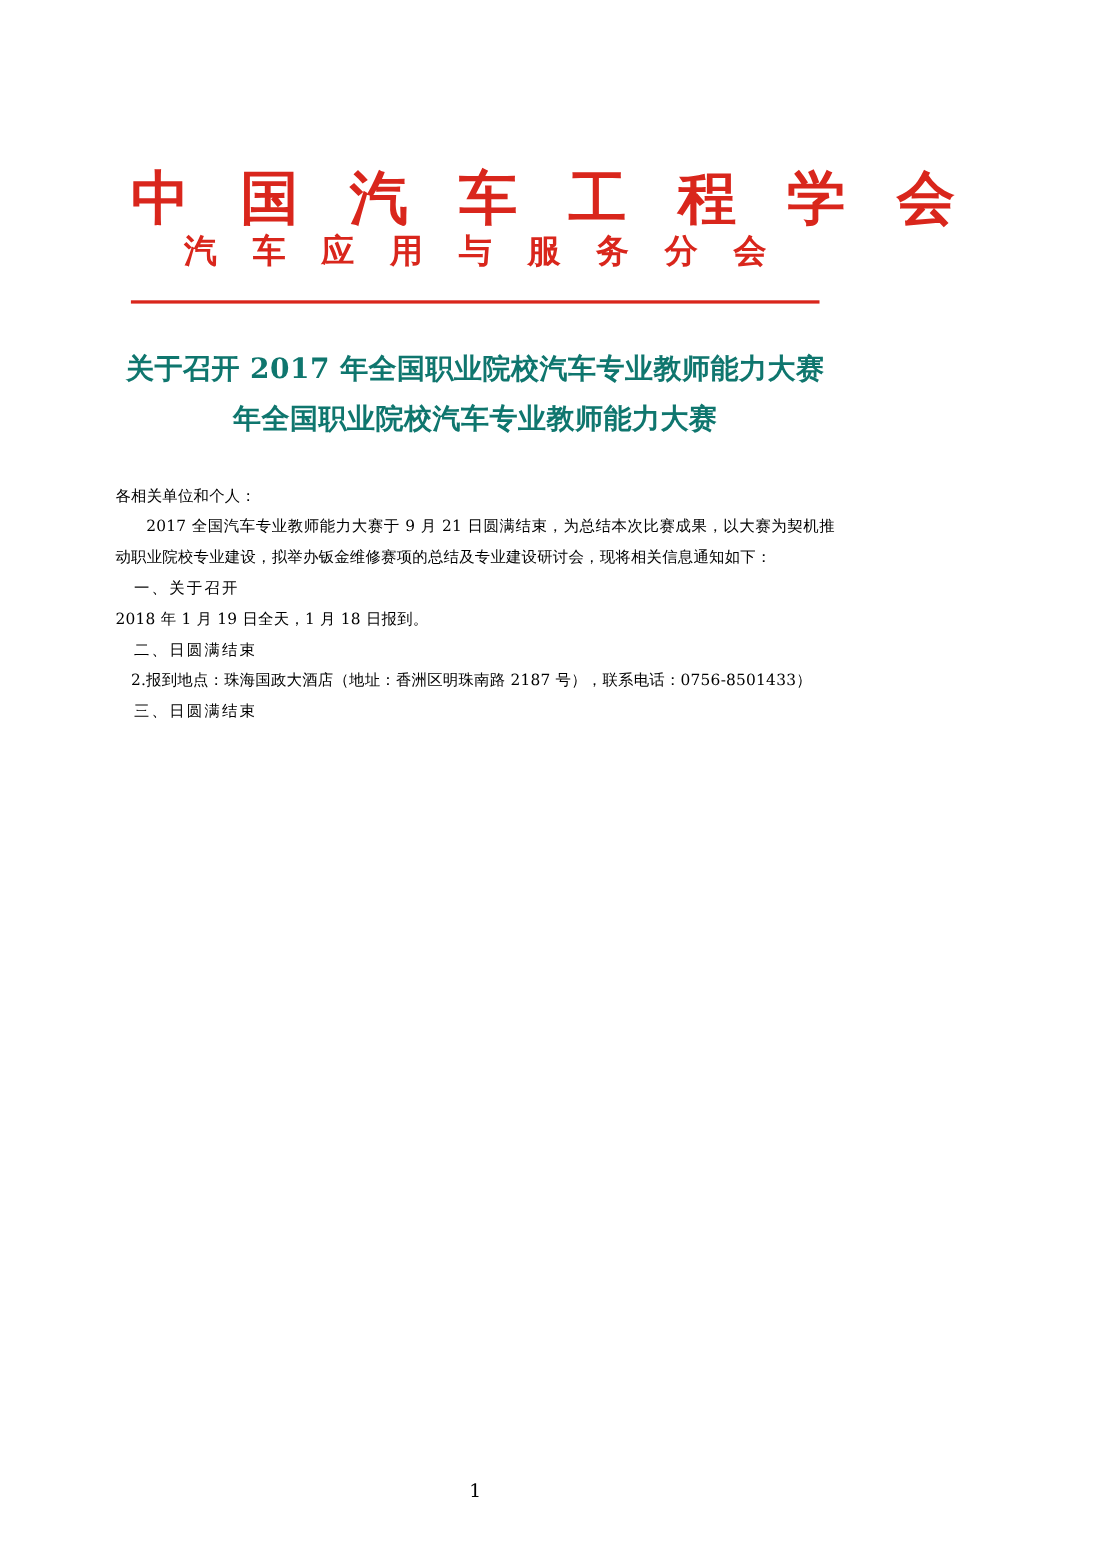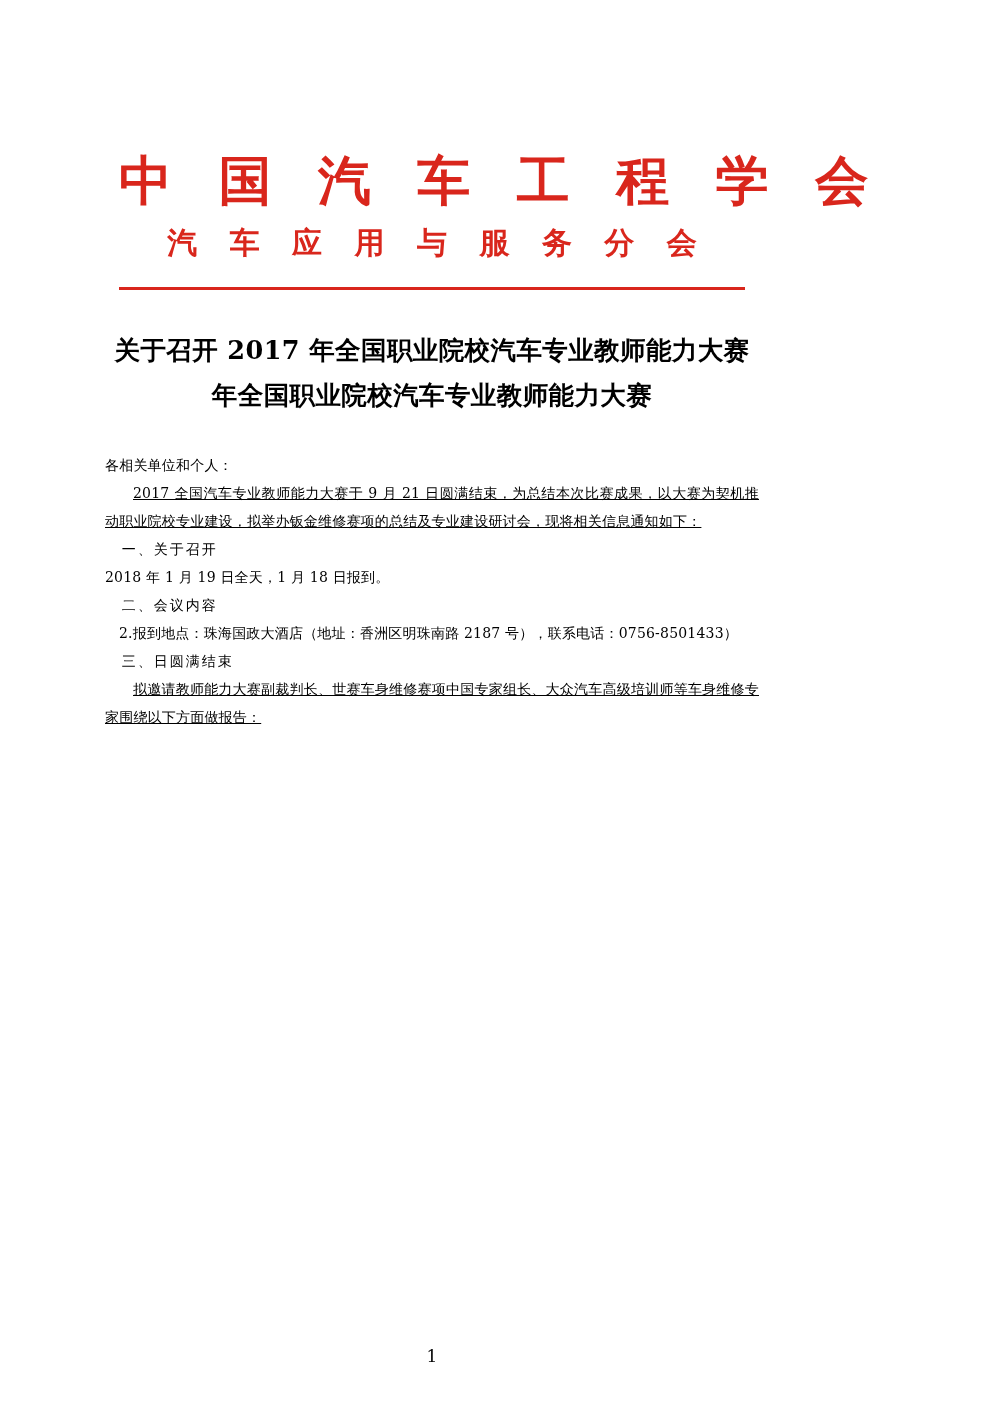--- a/index.html
+++ b/index.html
@@ -37,60 +37,58 @@
     white-space: nowrap;
     margin-left: 14px;
   }
   .org-sub {
     color: #d9261c;
     font-family: "DejaVu Serif", "Liberation Serif", serif;
     font-weight: bold;
     font-size: 30px;
     letter-spacing: 11px;
     line-height: 1.2;
-    margin-top: 14px;
     margin-left: 11px;
     white-space: nowrap;
   }
   .rule {
     border: none;
     border-top: 3px solid #d9261c;
     margin: 26px 14px 0 14px;
   }
 
   
   .doc-title {
     text-align: center;
     font-weight: bold;
     font-size: 25.5px;
     line-height: 1.75;
     letter-spacing: 0.4px;
     margin-top: 38px;
-    color: #000000;
+    color: #0f766e;
   }
   .doc-title .line {
     display: block;
   }
 
   
   .body-text {
     margin-top: 34px;
     font-size: 14px;
     line-height: 2.0;
     color: #000;
   }
   .p {
     margin: 0;
     text-align: justify;
     text-justify: inter-ideograph;
     letter-spacing: 0.2px;
   }
   .indent1 {
     text-indent: 2em;
-    text-decoration: underline;
   }
   .indent-half {
     text-indent: 1em;
   }
   .heading-item {
     text-indent: 1.2em;
     letter-spacing: 2px;
   }
 
   
@@ -123,27 +121,26 @@
   <div class="body-text">
 
     <p class="p">各相关单位和个人：</p>
 
     <p class="p indent1">2017 全国汽车专业教师能力大赛于 9 月 21 日圆满结束，为总结本次比赛成果，以大赛为契机推动职业院校专业建设，拟举办钣金维修赛项的总结及专业建设研讨会，现将相关信息通知如下：</p>
 
     <p class="p heading-item">一、关于召开</p>
 
     <p class="p">2018 年 1 月 19 日全天，1 月 18 日报到。</p>
 
-    <p class="p heading-item">二、会议内容</p>
+    <p class="p heading-item">二、日圆满结束</p>
 
 
     <p class="p indent-half">2.报到地点：珠海国政大酒店（地址：香洲区明珠南路 2187 号），联系电话：0756-8501433）</p>
 
     <p class="p heading-item">三、日圆满结束</p>
 
-    <p class="p indent1">拟邀请教师能力大赛副裁判长、世赛车身维修赛项中国专家组长、大众汽车高级培训师等车身维修专家围绕以下方面做报告：</p>
 
 
   </div>
 
   <div class="page-number">1</div>
 
 </div>
 
 </body></html>

